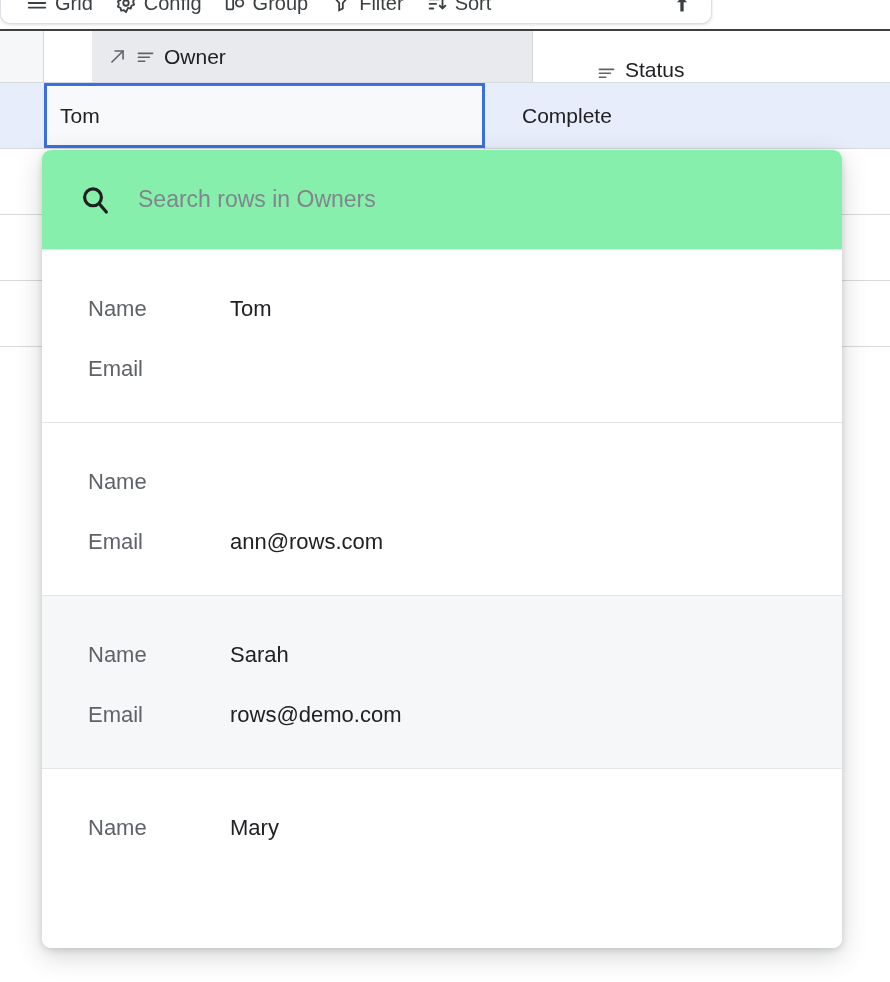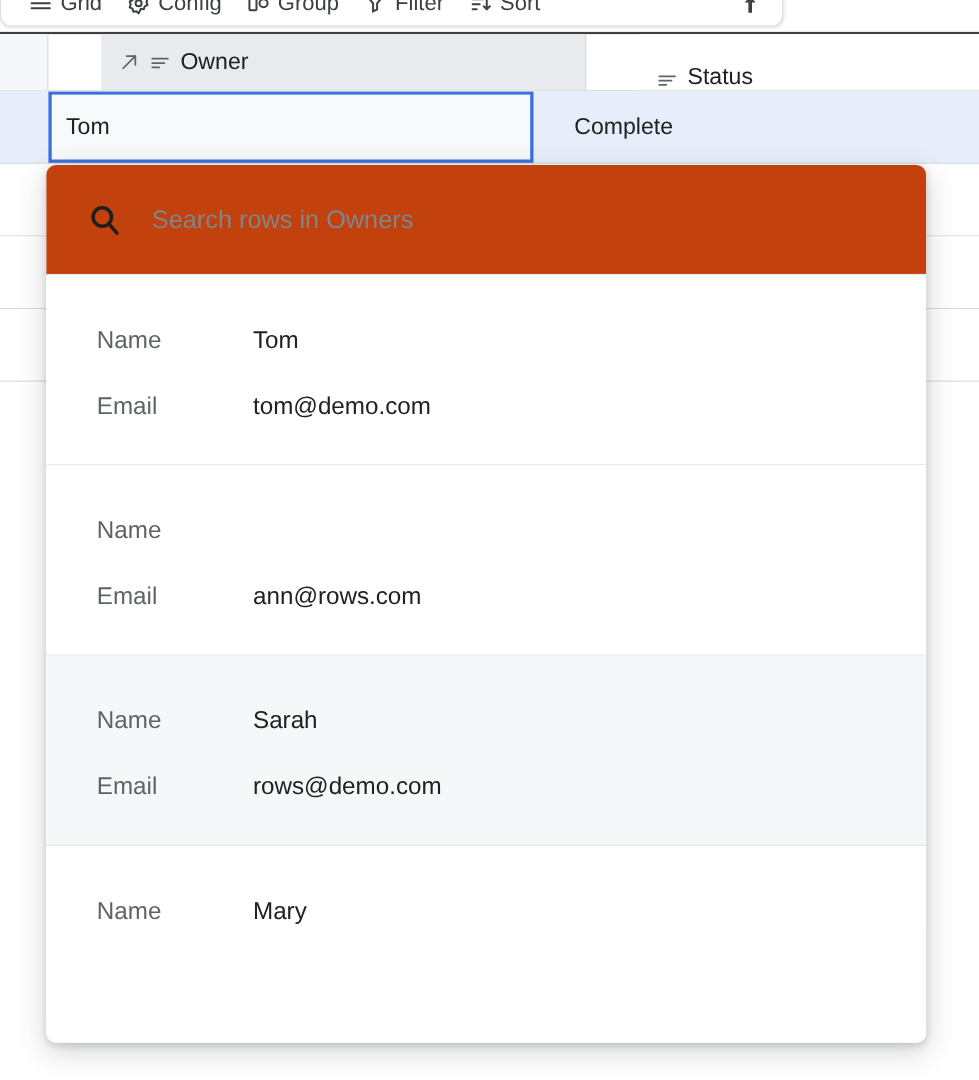--- a/index.html
+++ b/index.html
@@ -172,21 +172,21 @@
   }
 
   .picker-search {
     height: 100px;
     flex: none;
     display: flex;
     align-items: center;
     gap: 26px;
     padding: 0 36px;
     border-bottom: 1px solid #e3e5e8;
-    background: #c2410c;
+    background: #86efac;
   }
   .search-icon {
     width: 34px;
     height: 34px;
     flex: none;
     color: #1f1f1f;
     display: inline-flex;
     align-items: center;
     justify-content: center;
   }
@@ -398,21 +398,20 @@
 
   <div class="picker-list">
 
     <div class="record-item">
       <div class="record-field">
         <div class="field-label">Name</div>
         <div class="field-value">Tom</div>
       </div>
       <div class="record-field">
         <div class="field-label">Email</div>
-        <div class="field-value">tom@demo.com</div>
       </div>
     </div>
 
     <div class="record-item">
       <div class="record-field">
         <div class="field-label">Name</div>
       </div>
       <div class="record-field">
         <div class="field-label">Email</div>
         <div class="field-value">ann@rows.com</div>

